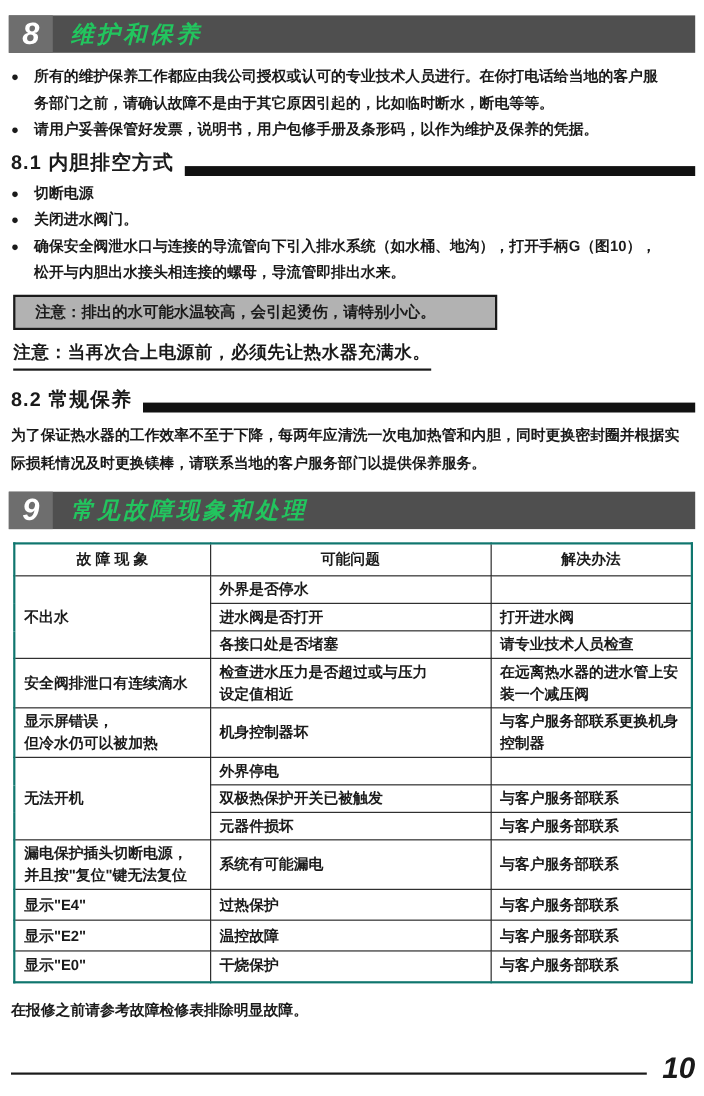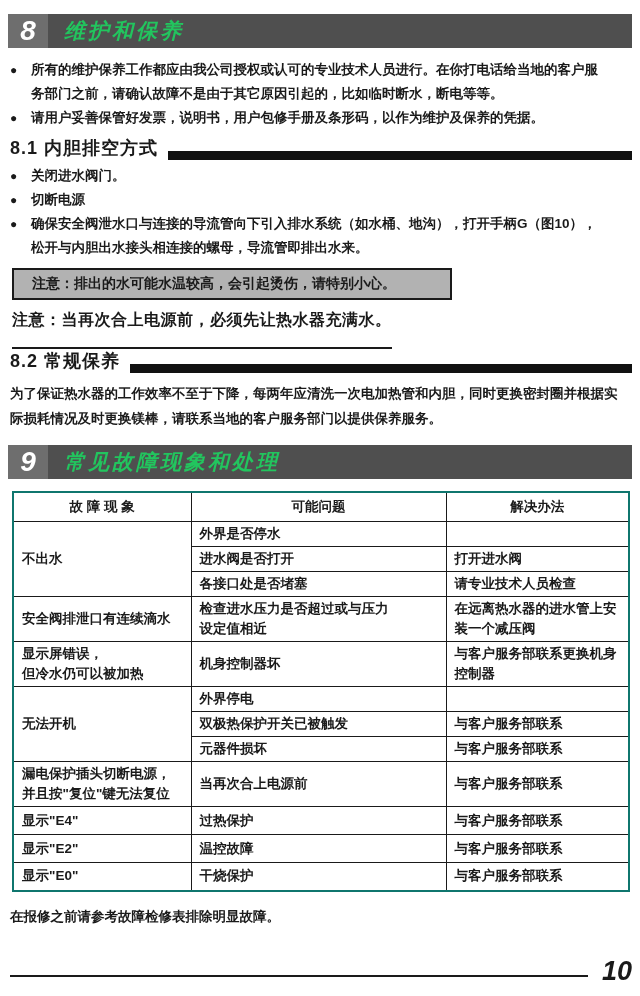--- a/index.html
+++ b/index.html
@@ -33,21 +33,21 @@
   .subhead-bar { flex:1; height:9px; background:#111111; margin-left:10px; }
   
   .caution-box {
     margin:8px 0 0 12px; width:400px; background:#b2b2b2;
     border:2px solid #1a1a1a; padding:5px 18px;
     font-size:14px; font-weight:bold;
   }
   .caution-line { margin:10px 12px 0 12px; }
   .caution-line span {
     display:inline-block; font-size:16px; font-weight:bold;
-    border-bottom:2px solid #1a1a1a; padding-bottom:16px; letter-spacing:0.5px;
+    border-bottom:2px solid #1a1a1a; padding-bottom:4px; letter-spacing:0.5px;
   }
   .para { margin:8px 10px 0 10px; font-size:13.5px; line-height:25px; font-weight:600; white-space:pre-line; }
   
   table.ts {
     margin:12px 0 0 12px; border-collapse:collapse; width:616px;
     border:2px solid #0f766e; table-layout:fixed;
   }
   table.ts th, table.ts td {
     border:1px solid #1a1a1a; font-size:13.5px; line-height:20px;
     font-weight:600; vertical-align:middle; white-space:pre-line;
@@ -89,40 +89,40 @@
   </div>
 
   <div class="subhead">
     <span class="subhead-text">8.1 内胆排空方式</span>
     <span class="subhead-bar"></span>
   </div>
 
   <div class="bullets" style="margin-top:4px;">
     <div class="bullet">
       <span class="dot"></span>
+      <span class="btxt">切断电源</span>
+    </div>
+    <div class="bullet">
+      <span class="dot"></span>
       <span class="btxt">关闭进水阀门。</span>
-    </div>
-    <div class="bullet">
-      <span class="dot"></span>
-      <span class="btxt">切断电源</span>
     </div>
     <div class="bullet">
       <span class="dot"></span>
       <span class="btxt">确保安全阀泄水口与连接的导流管向下引入排水系统（如水桶、地沟），打开手柄G（图10），
 松开与内胆出水接头相连接的螺母，导流管即排出水来。</span>
     </div>
   </div>
 
   <div class="caution-box">注意：排出的水可能水温较高，会引起烫伤，请特别小心。</div>
 
   <div class="caution-line">
     <span>注意：当再次合上电源前，必须先让热水器充满水。</span>
   </div>
 
-  <div class="subhead" style="margin-top:0;">
+  <div class="subhead" style="margin-top:14px;">
     <span class="subhead-text">8.2 常规保养</span>
     <span class="subhead-bar"></span>
   </div>
 
   <div class="para">为了保证热水器的工作效率不至于下降，每两年应清洗一次电加热管和内胆，同时更换密封圈并根据实际损耗情况及时更换镁棒，请联系当地的客户服务部门以提供保养服务。</div>
 
   <div class="banner" style="margin-top:14px;">
     <div class="banner-num">9</div>
     <div class="banner-title">常见故障现象和处理</div>
   </div>
@@ -177,21 +177,21 @@
         <td>双极热保护开关已被触发</td>
         <td>与客户服务部联系</td>
       </tr>
       <tr class="rs">
         <td>元器件损坏</td>
         <td>与客户服务部联系</td>
       </tr>
       <tr class="rt">
         <td>漏电保护插头切断电源，
 并且按"复位"键无法复位</td>
-        <td>当再次合上电源前</td>
+        <td>系统有可能漏电</td>
         <td>与客户服务部联系</td>
       </tr>
       <tr class="re">
         <td>显示"E4"</td>
         <td>过热保护</td>
         <td>与客户服务部联系</td>
       </tr>
       <tr class="re">
         <td>显示"E2"</td>
         <td>温控故障</td>

